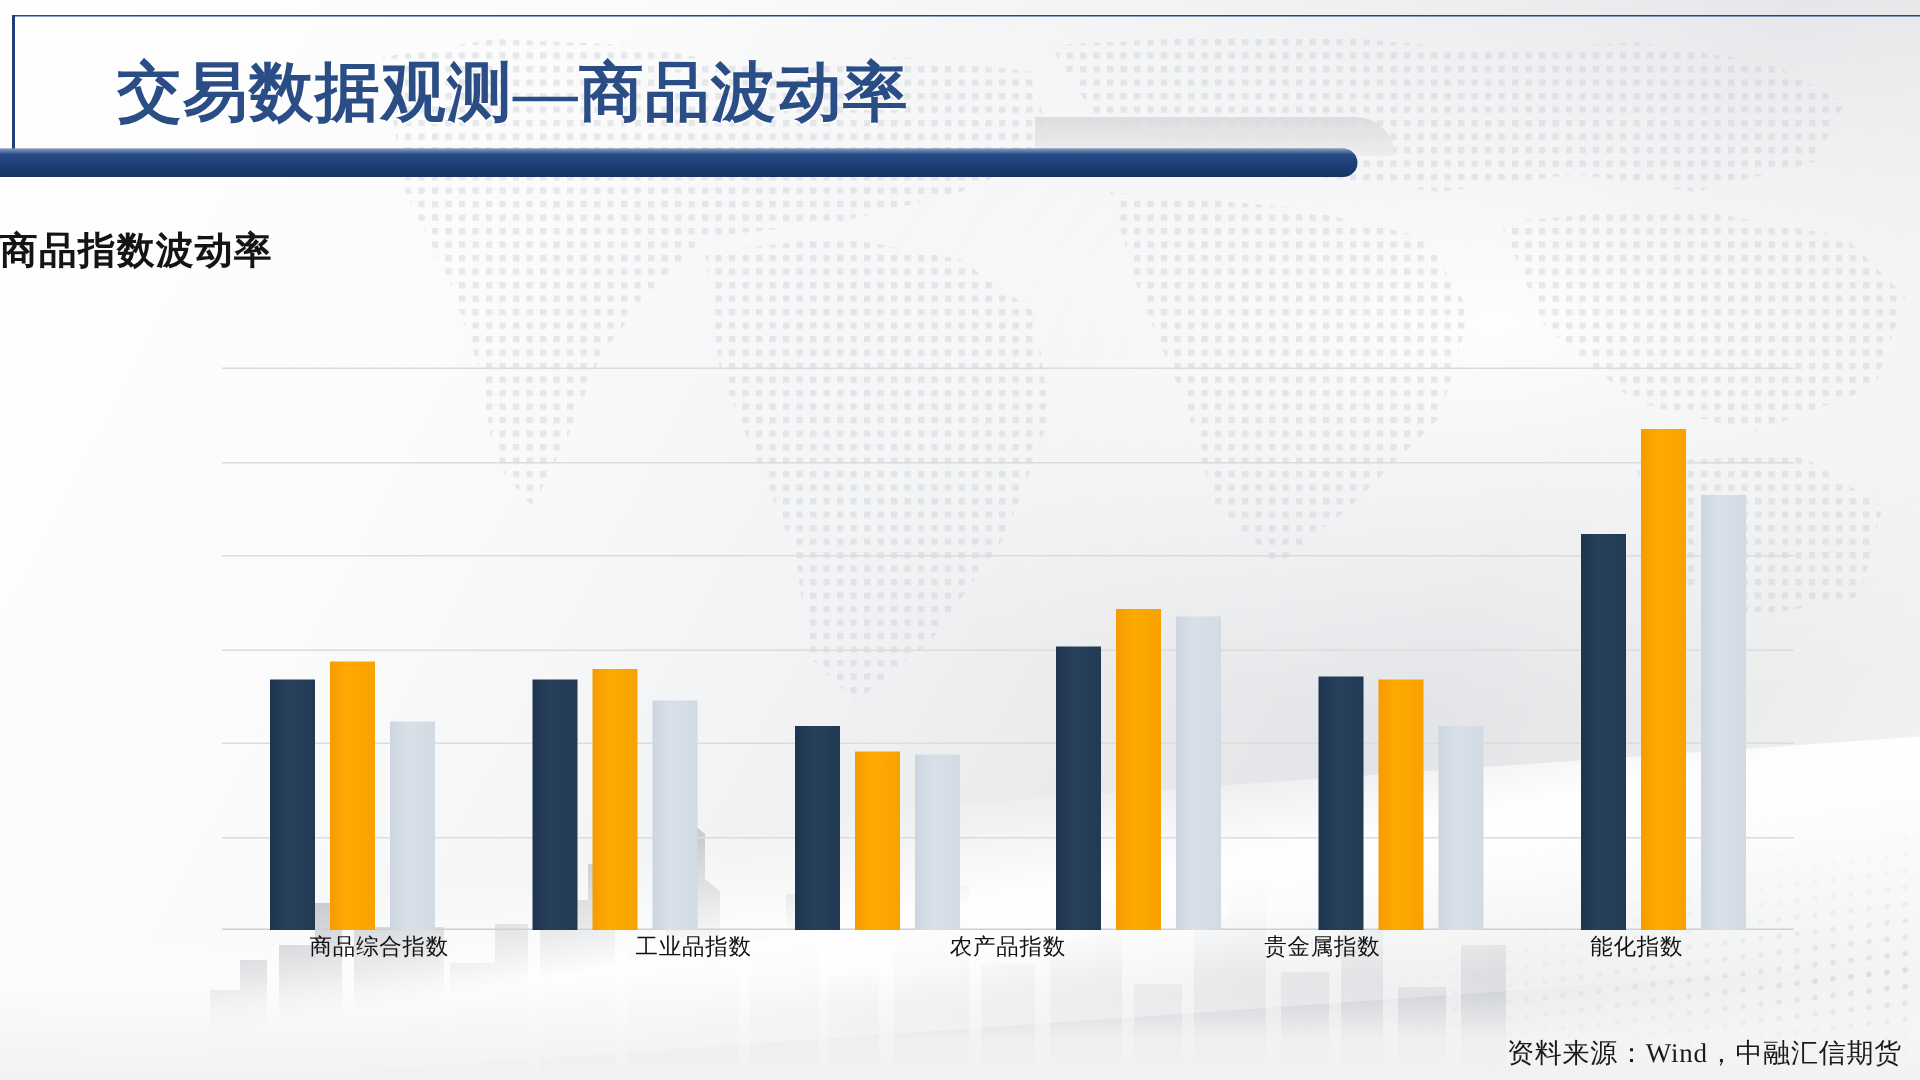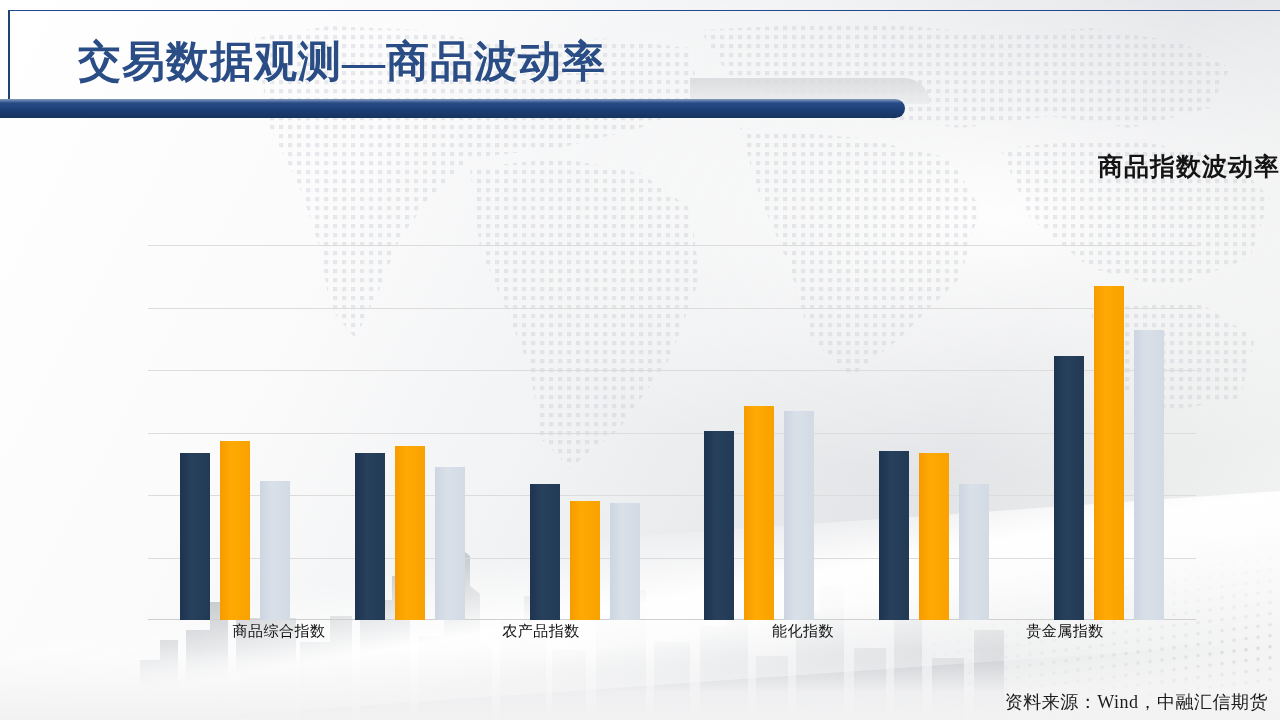--- a/index.html
+++ b/index.html
@@ -72,21 +72,21 @@
   .slide-title{
     position:absolute;left:78px;top:33px;
     font-size:43px;font-weight:bold;letter-spacing:1px;
     color:#2a4d86;
     text-shadow:0 1px 0 rgba(255,255,255,.9);
     white-space:nowrap;
   }
 
   
   .chart-title{
-    position:absolute;left:0;top:150px;width:1280px;text-align:right;
+    position:absolute;left:0;top:150px;width:1280px;text-align:left;
     font-size:25px;font-weight:bold;color:#141414;letter-spacing:1px;
   }
   .plot{
     position:absolute;left:148px;top:245px;width:1048px;height:375px;
   }
   .gridline{
     position:absolute;left:0;width:100%;height:1px;background:#dcdcdc;
   }
   .axisline{
     position:absolute;left:0;bottom:0;width:100%;height:1px;background:#cfcfcf;
@@ -223,19 +223,20 @@
         <div class="group">
           <div class="bar s0" style="height: 263.75px;"></div>
           <div class="bar s1" style="height: 334.375px;"></div>
           <div class="bar s2" style="height: 290px;"></div>
         </div>
       </div>
   </div>
 
   <div class="xlabels" id="xlabels">
       <div class="xlabel">商品综合指数</div>
+      <div class="xlabel">工业品指数</div>
       <div class="xlabel">农产品指数</div>
+      <div class="xlabel">贵金属指数</div>
       <div class="xlabel">能化指数</div>
-      <div class="xlabel">贵金属指数</div>
     </div>
 
   <div class="source">资料来源：Wind，中融汇信期货</div>
 </div>
 
 </body></html>

